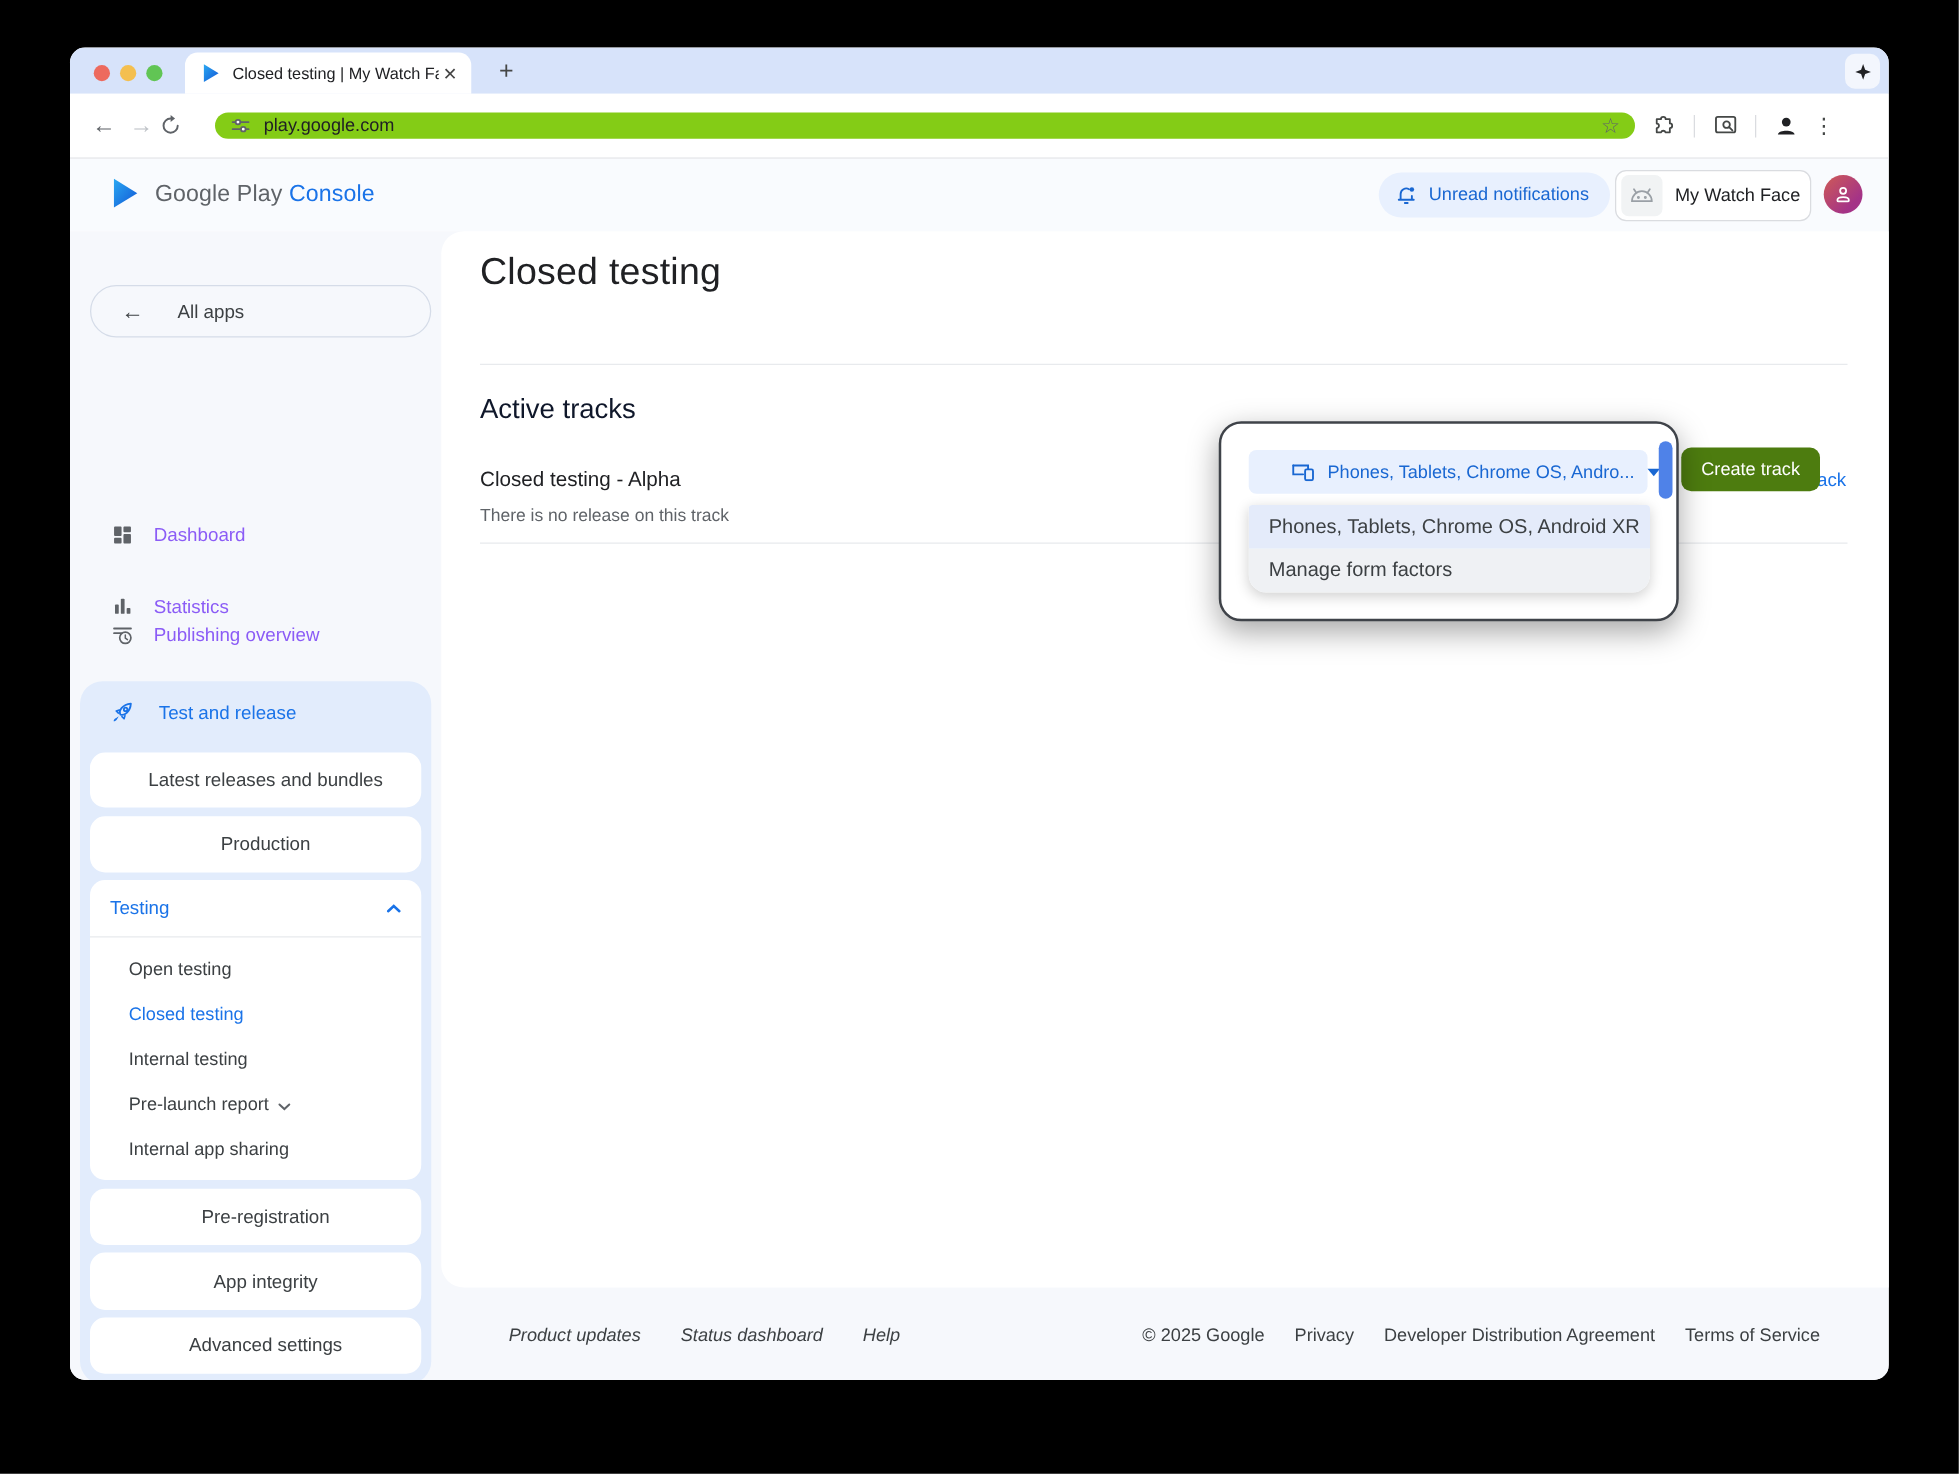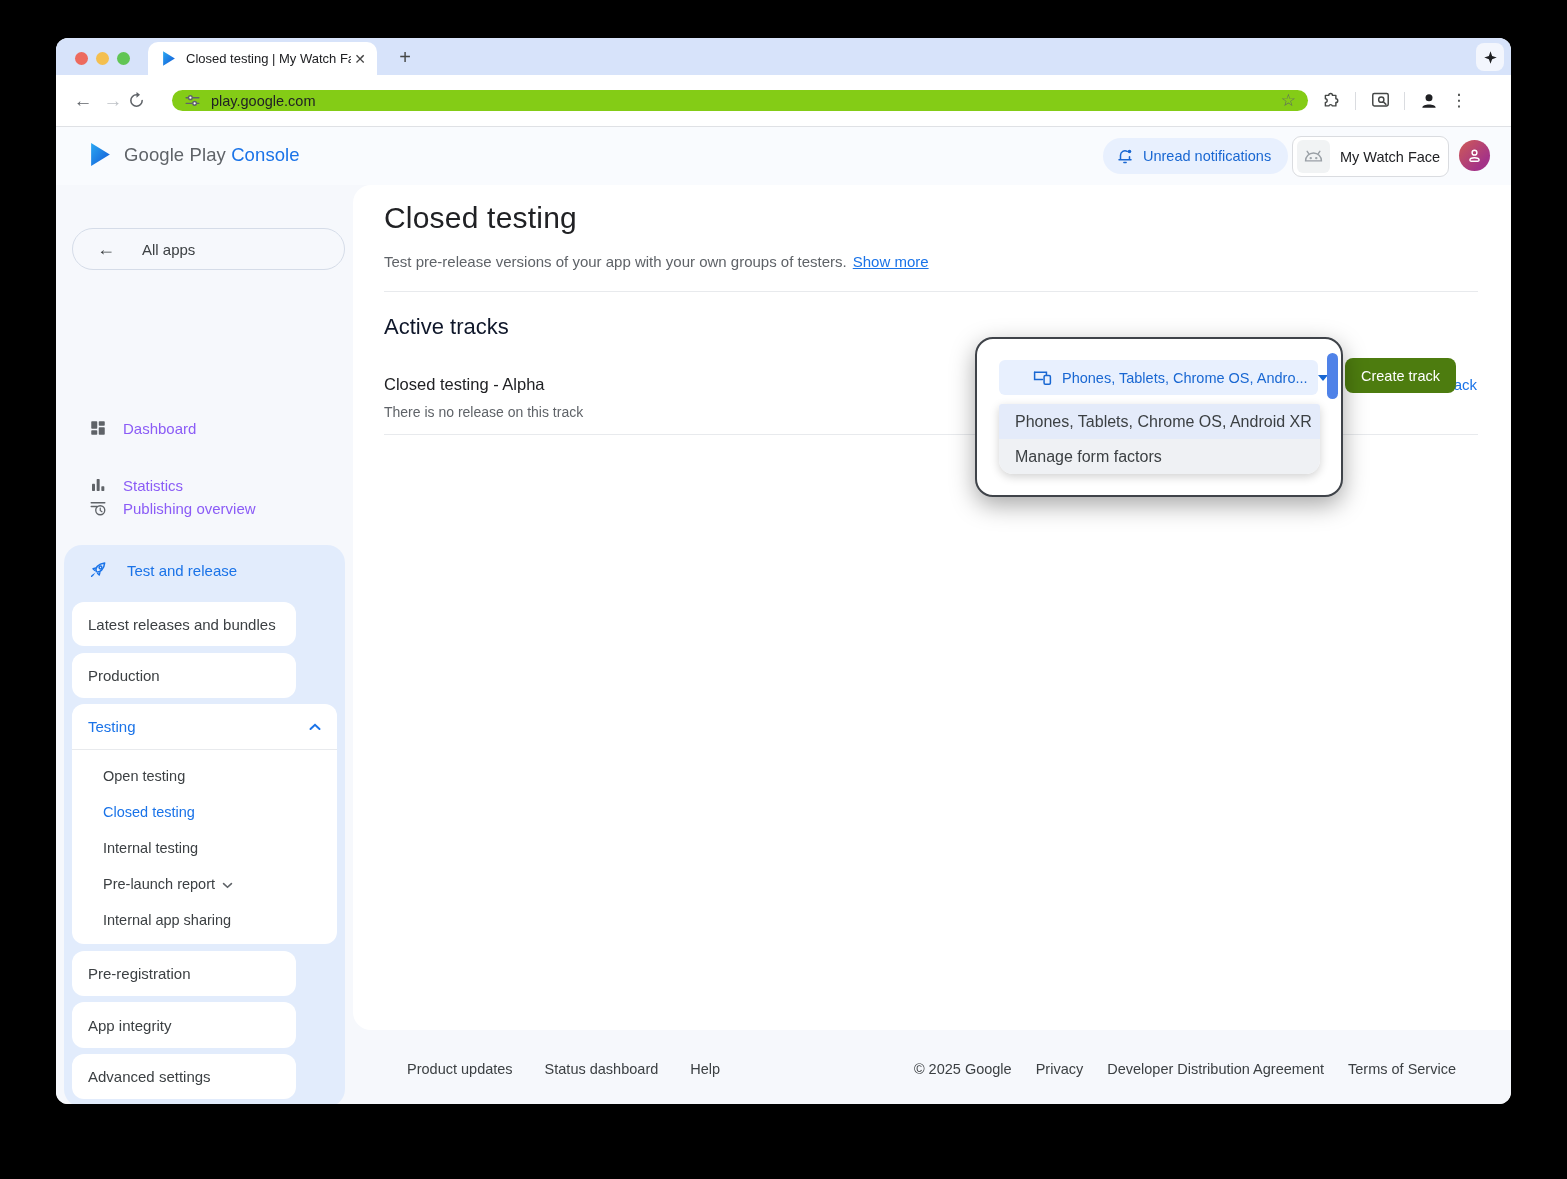--- a/index.html
+++ b/index.html
@@ -60,21 +60,21 @@
              border-radius:21px; display:flex; align-items:center; padding-left:24px; }
   .allapps .arrow { color:#3c4043; font-size:18px; }
   .allapps span.lbl { font-size:15px; color:#3c4043; margin-left:27px; }
   .nav-row { position:absolute; left:16px; width:273px; height:26px; display:flex; align-items:center; }
   .nav-row .nic { width:20px; margin-left:16px; display:flex; justify-content:center; }
   .nav-row .nlbl { font-size:15px; color:#8b5cf6; margin-left:15px; }
 
   .tr-section { position:absolute; left:8px; top:360px; width:281px; height:562px; background:#e2ecfc; border-radius:18px; }
   .tr-head { display:flex; align-items:center; height:50px; padding-left:24px; }
   .tr-head span { color:#1a73e8; font-size:15px; font-weight:500; margin-left:19px; }
-  .scard { position:absolute; left:8px; width:224px; background:#fff; border-radius:12px; display:flex; align-items:center; }
+  .scard { position:absolute; left:8px; width:265px; background:#fff; border-radius:12px; display:flex; align-items:center;justify-content:center; }
   .scard > span { font-size:15px; color:#3c4043; margin-left:16px; }
   .testing-card { position:absolute; left:8px; top:159px; width:265px; height:240px; background:#fff; border-radius:12px; }
   .testing-head { height:46px; display:flex; align-items:center; justify-content:space-between;
                   padding:0 16px; border-bottom:1px solid #e8eaed; }
   .testing-head span { color:#1a73e8; font-size:15px; font-weight:500; }
   .sub-item { position:absolute; left:0; width:100%; height:36px; display:flex; align-items:center; padding-left:31px; }
   .sub-item span { font-size:14.5px; color:#3c4043; }
   .sub-item.active span { color:#1a73e8; font-weight:500; }
   .sub-item .chev { margin-left:7px; margin-top:2px; }
 
@@ -107,21 +107,21 @@
   .btn-fragment { position:absolute; left:350px; top:14px; width:11px; height:46px; border-radius:6px;
                   background:#4f82e8; }
   .ff-menu { position:absolute; left:22px; top:65px; width:321px; border-radius:3px 3px 14px 14px;
              overflow:hidden; box-shadow:0 3px 10px rgba(0,0,0,.18); }
   .ff-item { height:35px; display:flex; align-items:center; padding-left:16px; font-size:16px; color:#3c4043; }
   .ff-item.hl { background:#e4ebfa; }
   .ff-item.plain { background:#eff1f4; }
 
   
   .footer { position:absolute; left:297px; top:845px; width:1158px; height:74px; }
-  .f-left { position:absolute; left:54px; top:31px; display:flex; gap:32px; }
+  .f-left { position:absolute; left:54px; top:31px; display:flex; gap:32px;font-style:italic; }
   .f-right { position:absolute; right:55px; top:31px; display:flex; gap:24px; align-items:baseline; }
   .f-link { font-size:14.5px; color:#3c4043; text-decoration:none; }
   .f-copy { font-size:14.5px; color:#3c4043; }
 
   svg { display:block; }
 </style>
 </head>
 <body>
 
 <div class="window">
@@ -342,23 +342,20 @@
         </div>
         <div class="scard" style="top:509px;height:45px;">
           <span>Advanced settings</span>
         </div>
       </div>
 
     </div>
 
     <div class="main-panel">
       <div class="m-title">Closed testing</div>
-      <div class="m-desc">
-        <span>Test pre-release versions of your app with your own groups of testers.</span><a href="#">Show more</a>
-      </div>
       <div class="m-div1"></div>
       <div class="m-sub">Active tracks</div>
 
       <div class="track-name">Closed testing - Alpha</div>
       <a class="manage-link" href="#">Manage track</a>
       <div class="track-status">There is no release on this track</div>
       <div class="m-div2"></div>
     </div>
 
     <button class="create-btn">Create track</button>

